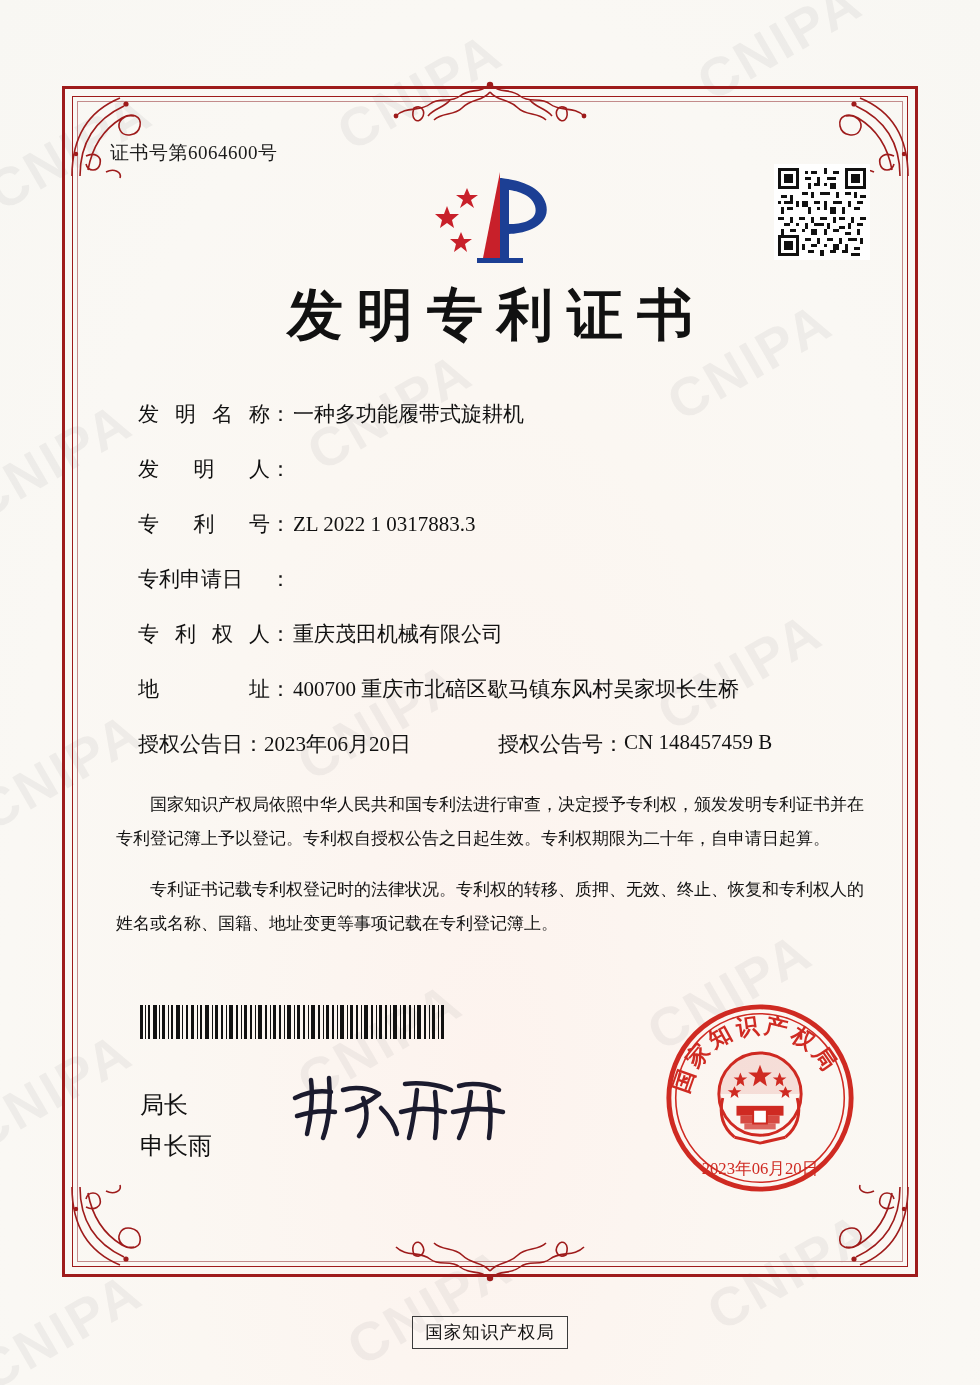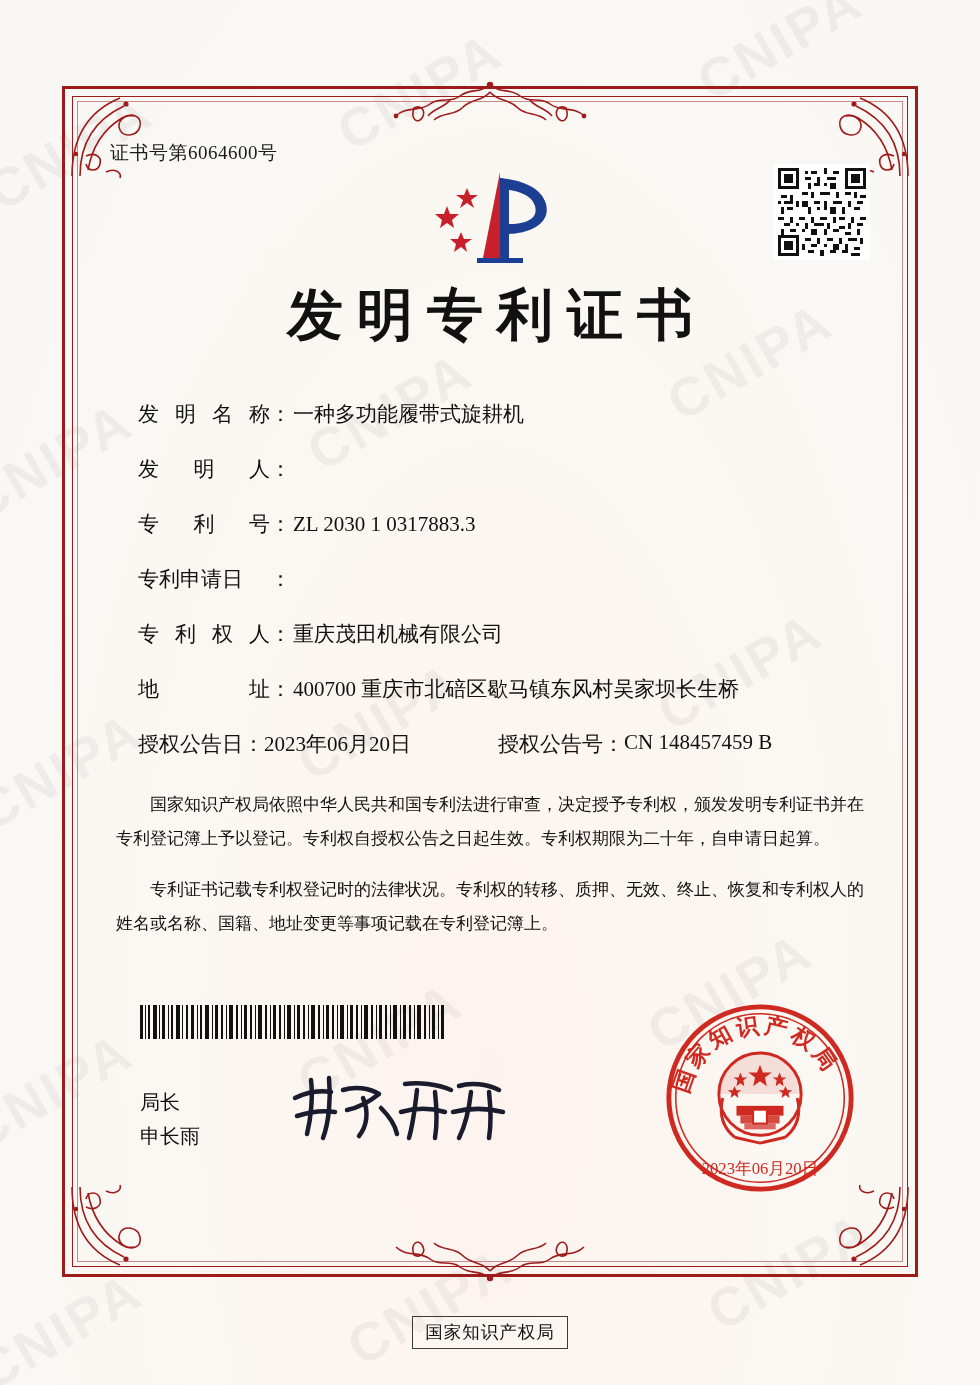--- a/index.html
+++ b/index.html
@@ -187,21 +187,21 @@
     width: 310px;
     height: 34px;
     display: flex;
     align-items: stretch;
   }
 
   .signature-block {
     position: absolute;
     left: 140px;
     top: 1085px;
-    font-size: 20px;
+    font-size: 24px;
     color: #111;
     line-height: 1.7;
   }
   .signature-img {
     position: absolute;
     left: 285px;
     top: 1068px;
     width: 235px;
     height: 78px;
     color: #1b1b2e;
@@ -488,21 +488,21 @@
         <span class="field-colon">：</span>
       </div>
 
       <div class="field-row">
         <span class="field-label">
           <span>专</span>
             <span>利</span>
             <span>号</span>
         </span>
         <span class="field-colon">：</span>
-        <span class="field-value">ZL 2030 1 0317883.3</span>
+        <span class="field-value">ZL 2022 1 0317883.3</span>
       </div>
 
       <div class="field-row">
         <span class="field-label tight">专利申请日</span>
         <span class="field-colon">：</span>
       </div>
 
       <div class="field-row">
         <span class="field-label">
           <span>专</span>

